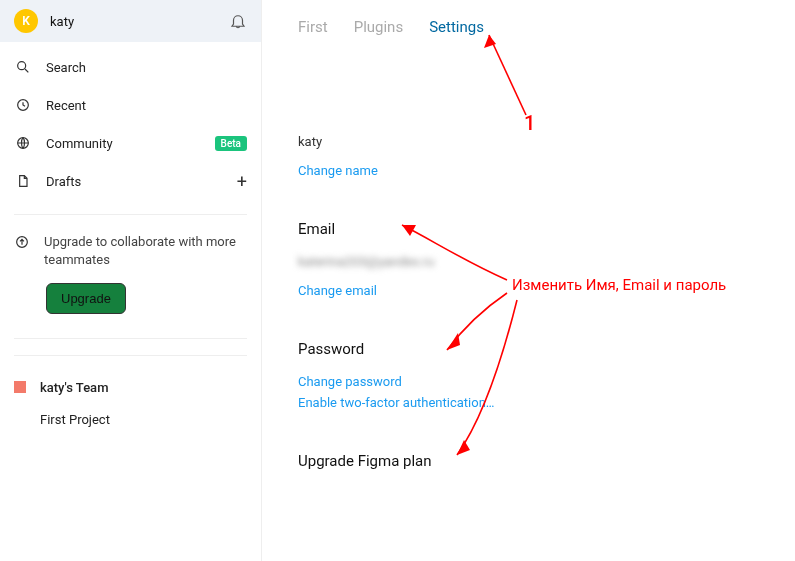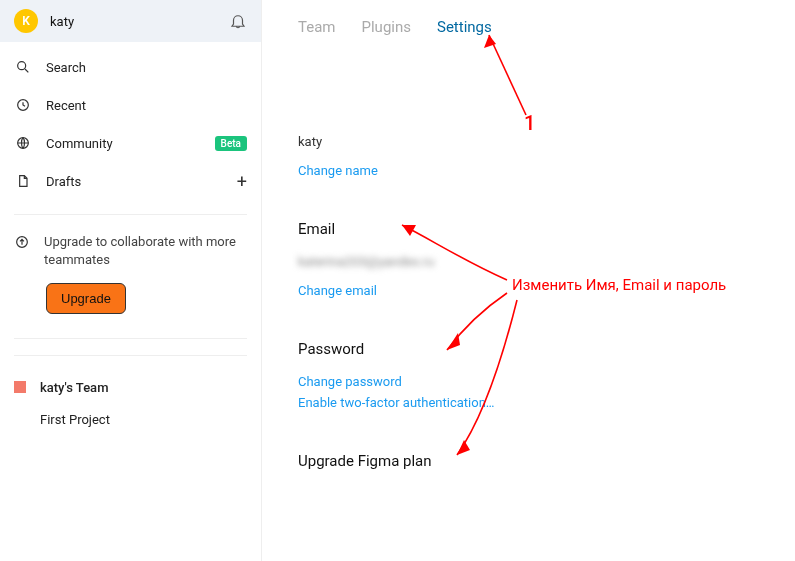--- a/index.html
+++ b/index.html
@@ -51,21 +51,21 @@
     font-weight: 500;
     text-align: center;
   }
   .plus { font-size: 18px; color: #333; }
   .divider { height: 1px; background: #eee; margin: 8px 14px; }
   .upgrade-block { padding: 10px 14px 16px 14px; }
   .upgrade-row { display:flex; gap:14px; align-items:flex-start; }
   .upgrade-text { color:#444; line-height:1.4; }
   .upgrade-btn {
     margin-top: 14px; margin-left: 32px;
-    border: 1px solid #333; background:#f97316; color:#111;
+    border: 1px solid #333; background:#15803d; color:#111;
     padding: 7px 14px; border-radius: 6px; font-size: 13px;
     cursor: pointer;
   }
   .team-sq { width: 12px; height: 12px; }
   .team-yellow { background: #ffc700; }
   .team-red { background: #f37a6a; }
   .team-block { padding: 6px 14px 0 14px; }
   .team-head { display:flex; align-items:center; gap:14px; height:34px; }
   .team-name { font-weight: 500; }
   .fav-text { color:#aaa; line-height:1.5; padding: 4px 0 12px 26px; }
@@ -170,21 +170,21 @@
       <div class="team-head">
         <span class="team-sq team-red"></span>
         <span class="team-name">katy's Team</span>
       </div>
       <div class="proj-item">First Project</div>
     </div>
   </aside>
 
   <main class="main">
     <div class="tabs">
-      <span class="tab">Team</span>
+      <span class="tab">First</span>
       <span class="tab">Plugins</span>
       <span class="tab active">Settings</span>
     </div>
 
     <div class="section section-first">
       <div class="sec-value">katy</div>
       <a class="link">Change name</a>
     </div>
 
     <div class="section">

